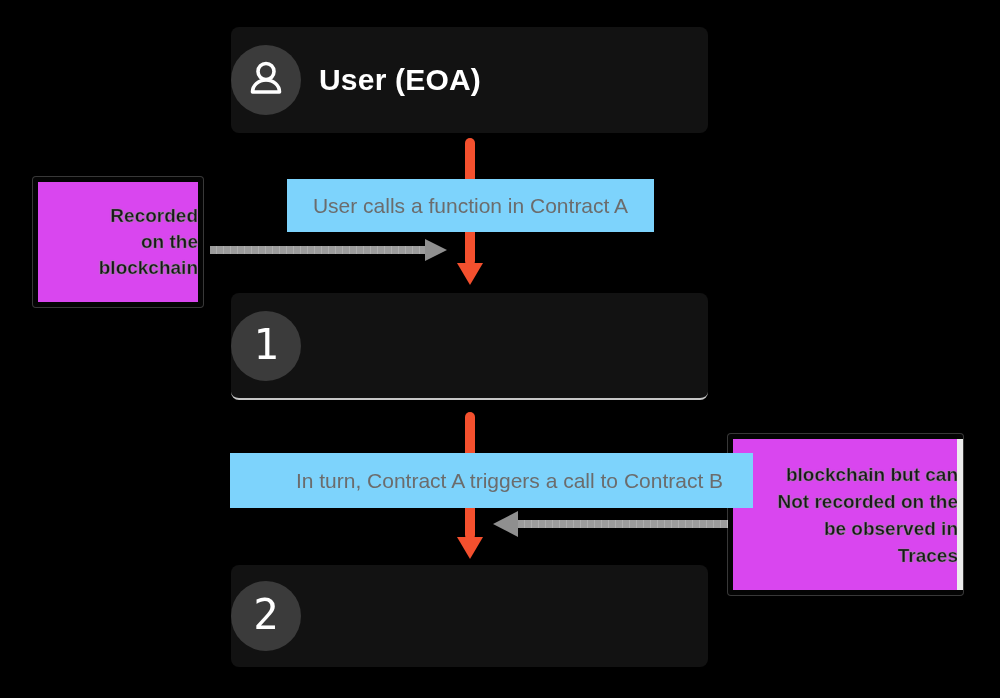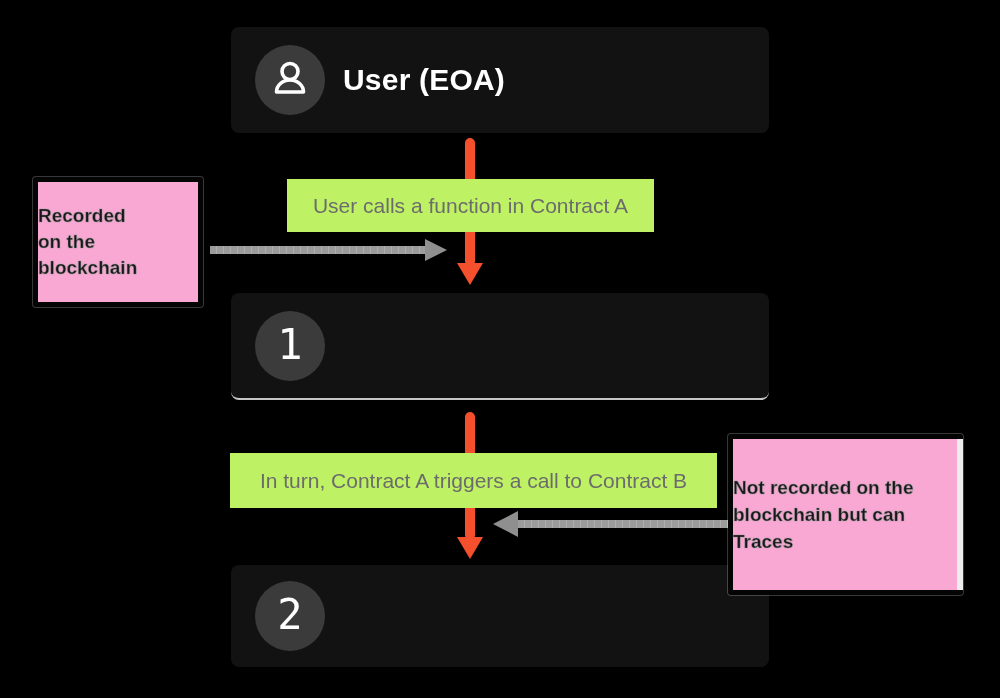--- a/index.html
+++ b/index.html
@@ -3,23 +3,23 @@
 <meta charset="utf-8">
 <style>
   html,body { margin:0; padding:0; background:#000; }
   .stage {
     position:relative; width:1000px; height:698px; background:#000000;
     font-family:"Liberation Sans", sans-serif; overflow:hidden;
   }
 
   
   .node {
-    position:absolute; left:231px; width:538px; box-sizing:border-box;
+    position:absolute; left:231px; width:477px; box-sizing:border-box;
     background:#121212; border-radius:8px;
-    display:flex; align-items:center; padding-left:24px; z-index:3;
+    display:flex; align-items:center; z-index:3;
   }
   .node.underlined { border-bottom:2px solid #c6c6c6; }
   #node-user { top:27px;  height:106px; }
   #node-a    { top:293px; height:107px; }
   #node-b    { top:565px; height:102px; }
 
   .badge {
     width:70px; height:70px; border-radius:50%; background:#3b3b3b;
     display:flex; align-items:center; justify-content:center; flex:0 0 auto;
   }
@@ -39,26 +39,26 @@
   .o-head {
     position:absolute; width:0; height:0; z-index:1;
     border-left:13px solid transparent; border-right:13px solid transparent;
     border-top:22px solid #f4502e;
   }
   #head-1 { left:457px; top:263px; }
   #head-2 { left:457px; top:537px; }
 
   
   .edge-label {
-    position:absolute; background:#bef264; color:#6c6c6c; font-size:21px;
+    position:absolute; background:#7dd3fc; color:#6c6c6c; font-size:21px;
     display:flex; align-items:center; justify-content:center; z-index:5;
     white-space:nowrap;
   }
   #edge-label-1 { left:287px; top:179px; width:367px; height:53px; }
-  #edge-label-2 { left:230px; top:453px; width:487px; height:55px; }
+  #edge-label-2 { left:230px; top:453px; width:487px; height:55px;padding-left:36px; }
 
   
   .g-bar {
     position:absolute; height:8px; z-index:2;
     background:repeating-linear-gradient(90deg,#9c9c9c 0 6px,#aeaeae 6px 7px);
   }
   #gbar-left  { left:210px; top:246px; width:217px; }
   #gbar-right { left:518px; top:520px; width:210px; }
   .g-head-e {
     position:absolute; width:0; height:0; z-index:2;
@@ -68,24 +68,24 @@
   #ghead-left { left:425px; top:239px; }
   .g-head-w {
     position:absolute; width:0; height:0; z-index:2;
     border-top:13px solid transparent; border-bottom:13px solid transparent;
     border-right:25px solid #8f8f8f;
   }
   #ghead-right { left:493px; top:511px; }
 
   
   .note {
-    position:absolute; box-sizing:border-box; background:#f9a8d4;
+    position:absolute; box-sizing:border-box; background:#d946ef;
     border:5px solid #040404; border-radius:3px;
     box-shadow:0 0 0 1px rgba(255,255,255,0.22);
-    display:flex; flex-direction:column; align-items:flex-start; justify-content:center;
+    display:flex; flex-direction:column; align-items:flex-end; justify-content:center;
     text-align:center; color:#181818; font-weight:700; font-size:19px; line-height:26px;
     -webkit-text-stroke:0.7px rgba(160,160,160,0.55);
     text-shadow:0 0 2px rgba(150,150,150,0.45);
     z-index:4;
   }
   #note-left  { left:33px;  top:177px; width:170px; height:130px; }
   #note-right { left:728px; top:434px; width:235px; height:161px; line-height:27px; }
   #note-right::after {
     content:""; position:absolute; right:-5px; top:0; bottom:0; width:6px;
     background:#ededed;
@@ -139,18 +139,19 @@
     </div>
   </div>
 
   <div class="note" id="note-left">
     <div>Recorded</div>
     <div>on the</div>
     <div>blockchain</div>
   </div>
 
   <div class="note" id="note-right">
+    <div>blockchain but can</div>
     <div>Not recorded on the</div>
-    <div>blockchain but can</div>
+    <div>be observed in</div>
     <div>Traces</div>
   </div>
 
 </div>
 
 </body></html>

